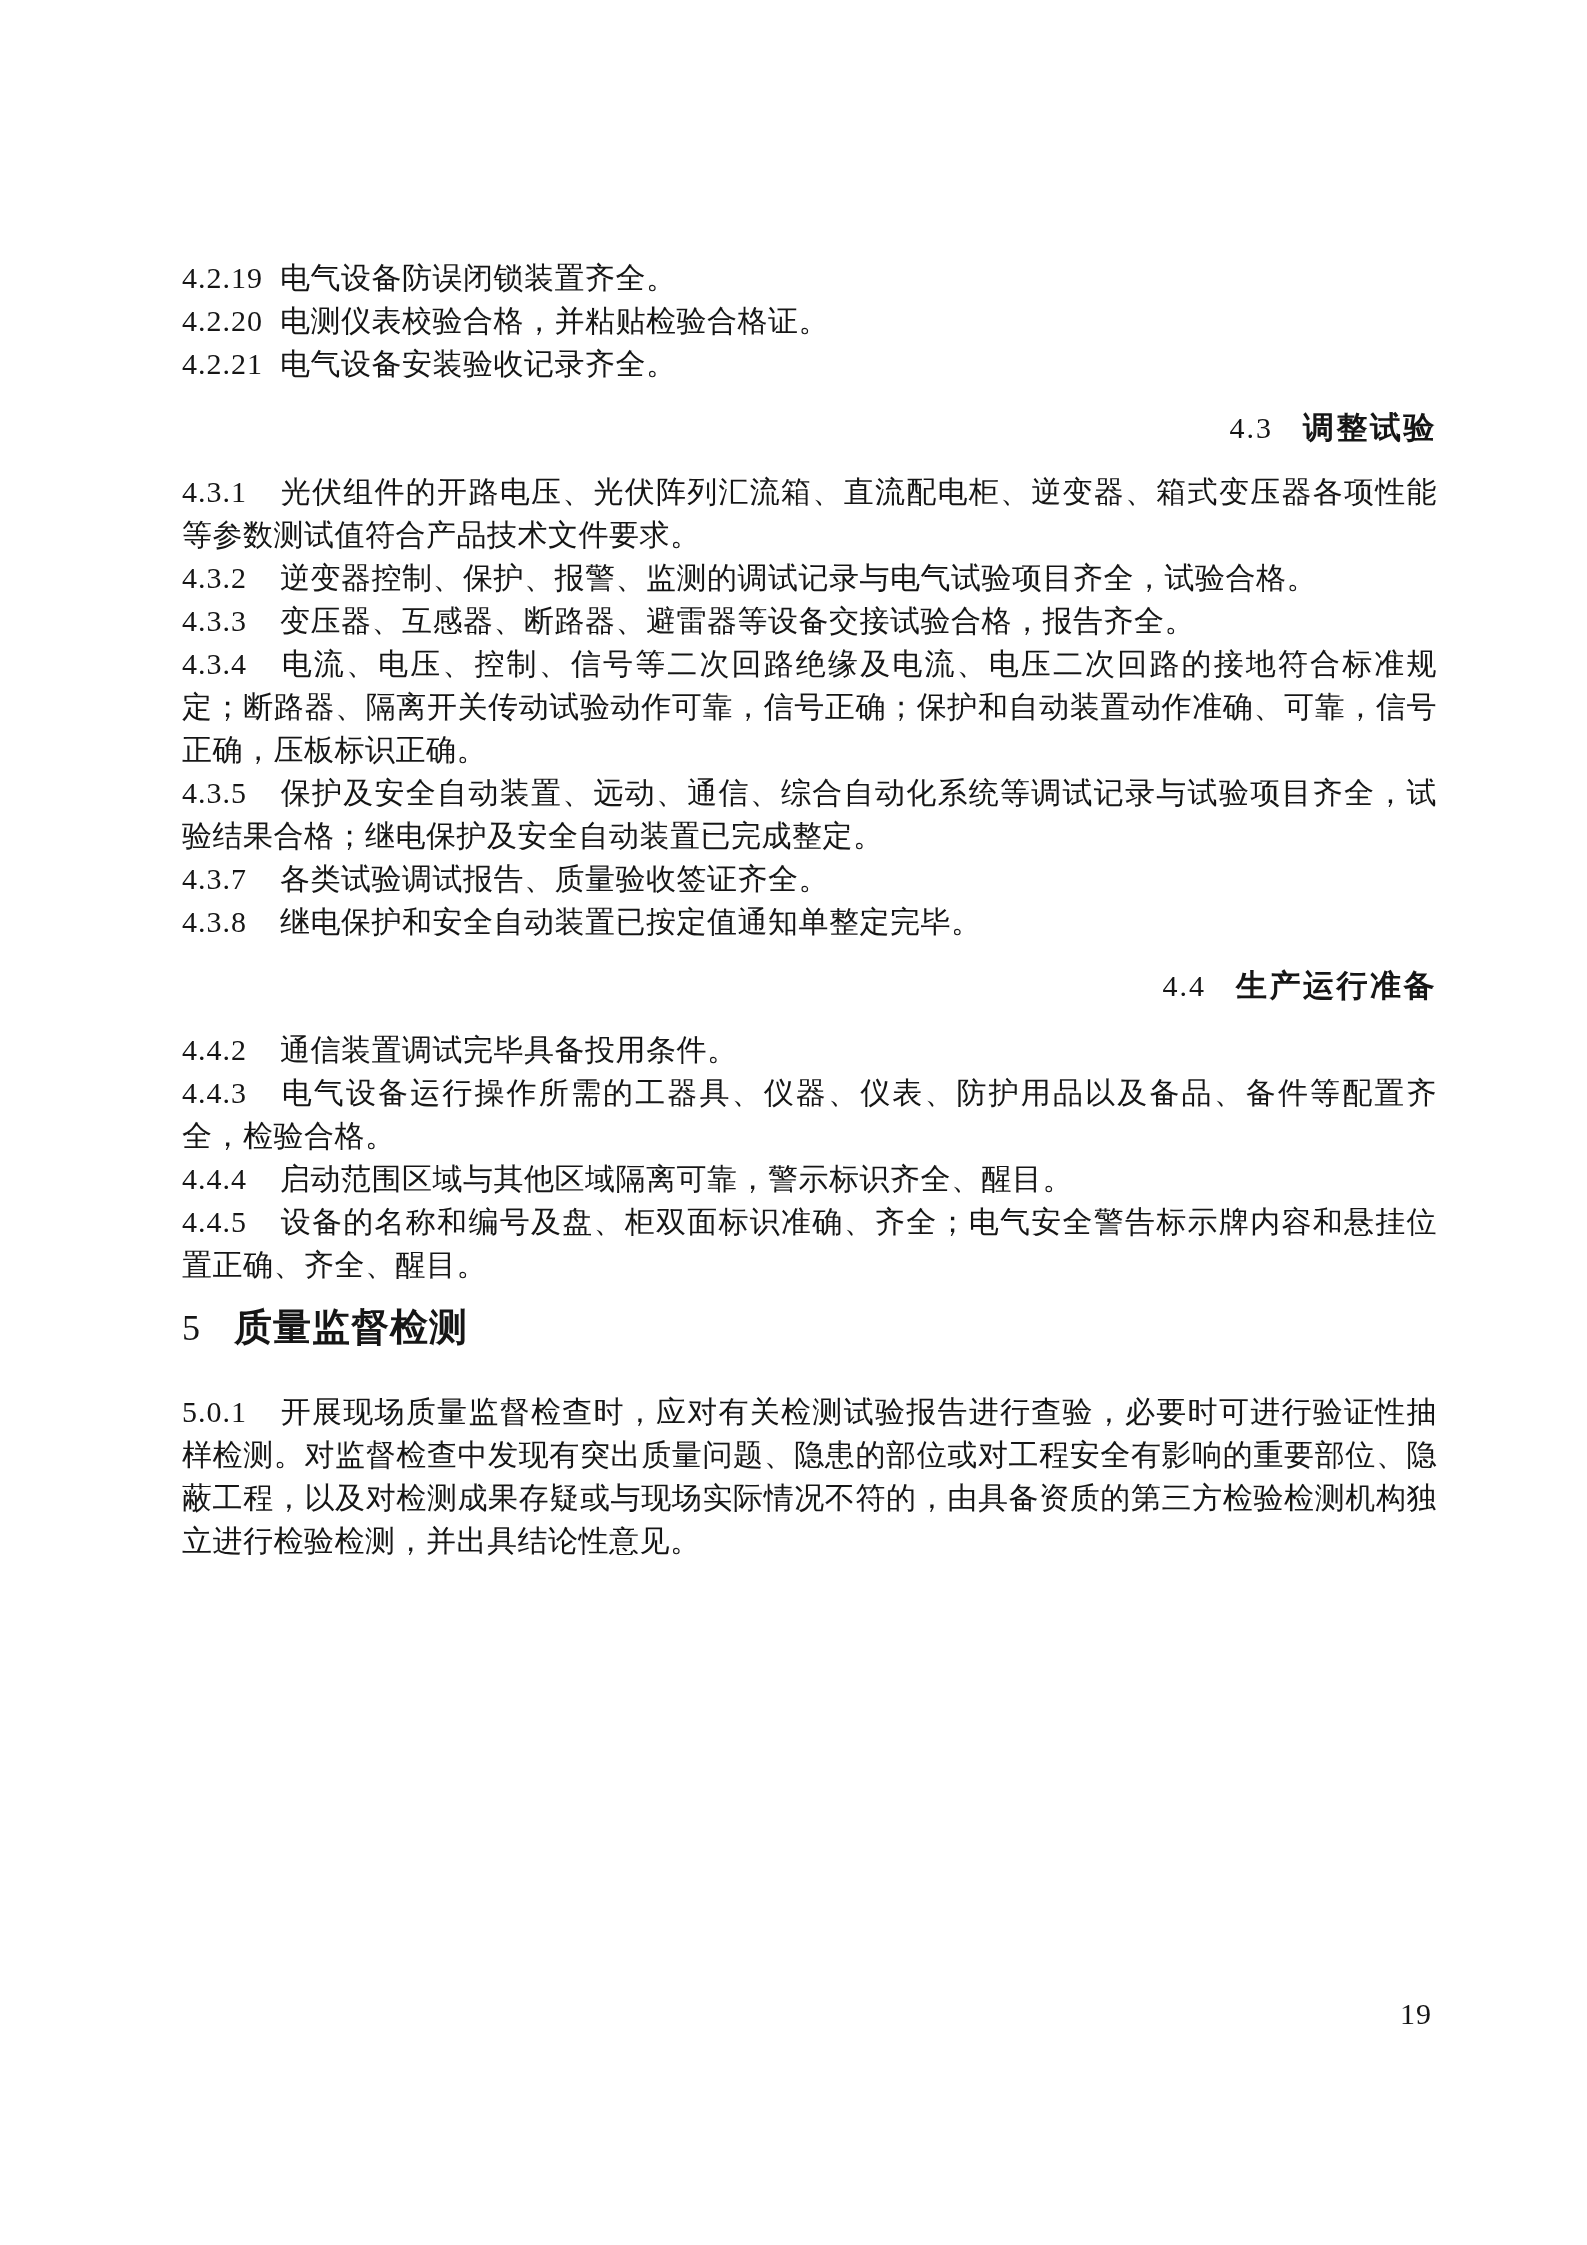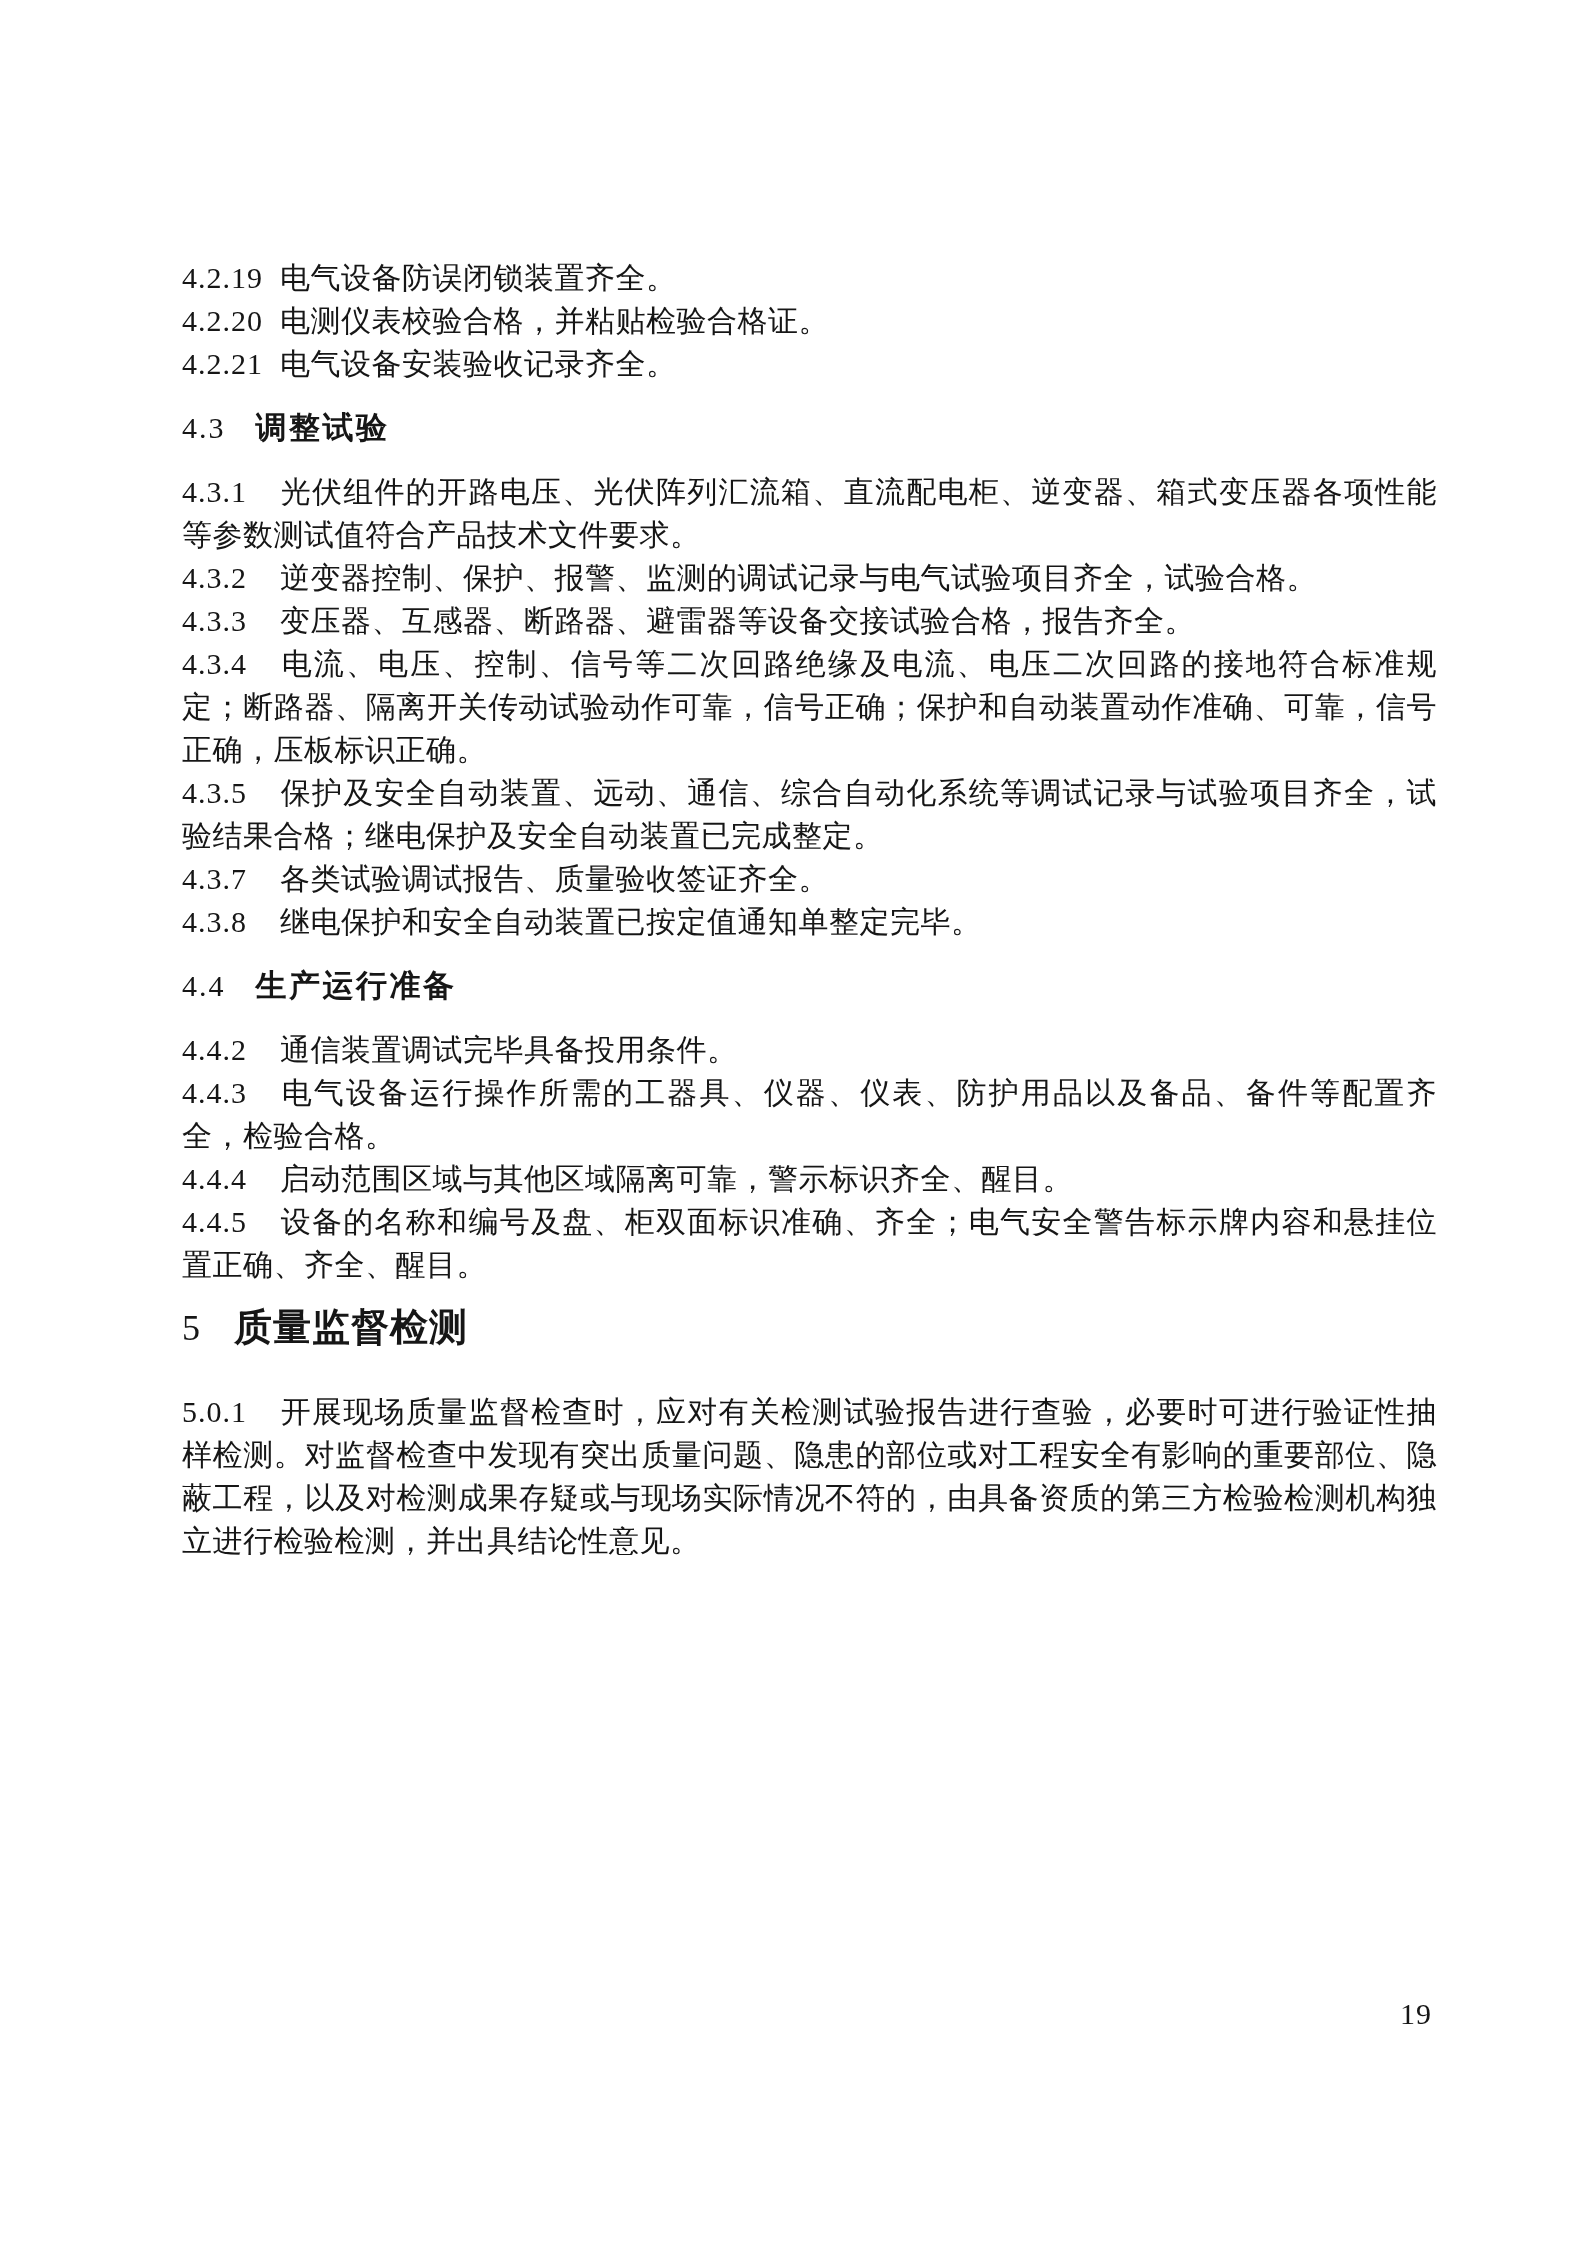--- a/index.html
+++ b/index.html
@@ -37,20 +37,21 @@
   .cnum {
     display: inline-block;
     min-width: 98px;
     letter-spacing: 1px;
   }
   .subheading {
     margin: 21px 0;
     font-size: 30px;
     line-height: 43px;
     font-weight: normal;
+    text-align: right;
   }
   .hnum {
     letter-spacing: 2px;
   }
   .htitle {
     font-family: "Liberation Sans", "DejaVu Sans", sans-serif;
     font-weight: bold;
     font-size: 31px;
     margin-left: 30px;
     letter-spacing: 2.5px;

